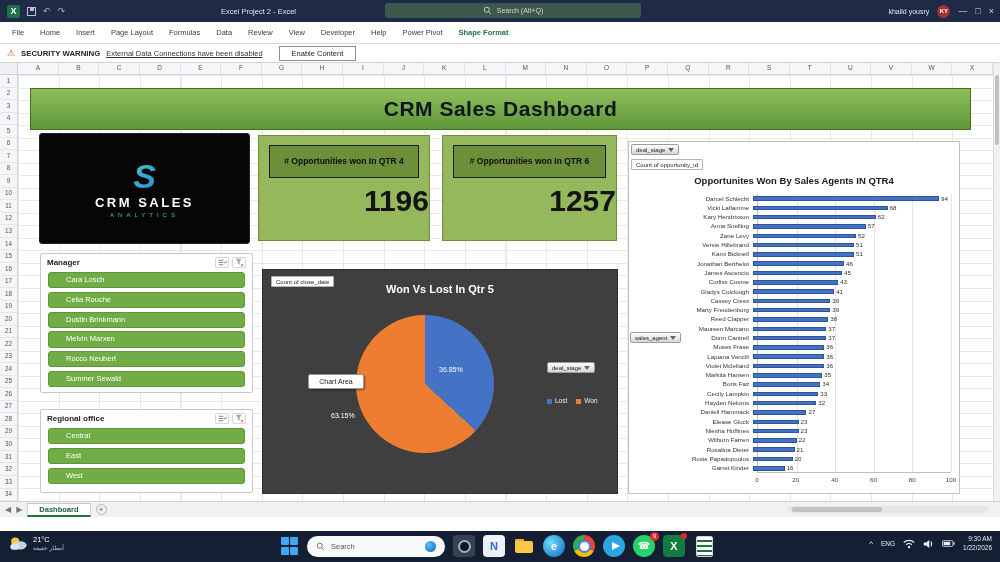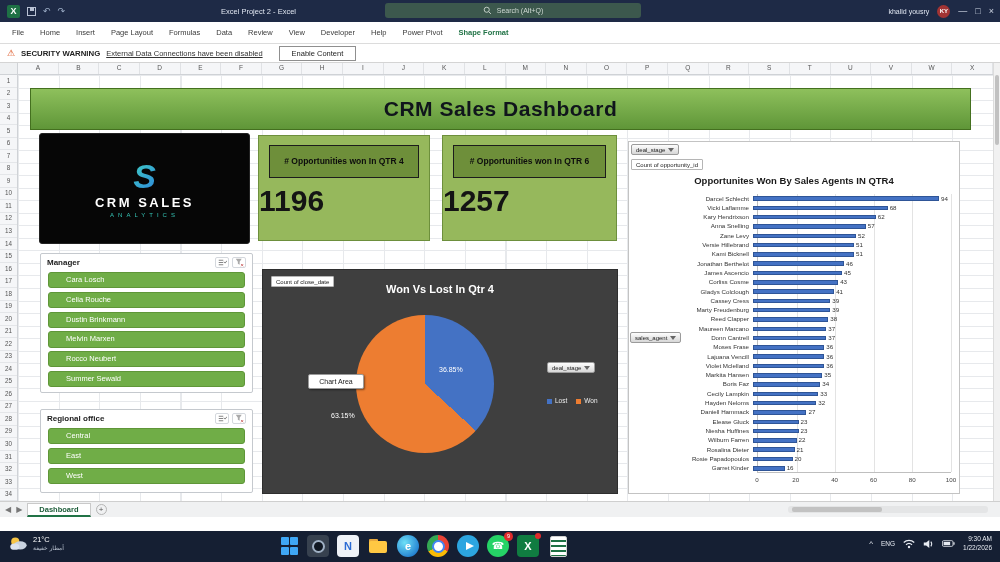--- a/index.html
+++ b/index.html
@@ -51,21 +51,21 @@
   
   .banner{position:absolute;left:12px;top:13px;width:941px;height:42px;background:linear-gradient(180deg,#8ec05c,#5f9638);border:1px solid #44701f;display:flex;align-items:center;justify-content:center;font-size:21px;font-weight:800;color:#10151c;letter-spacing:.5px;}
   .logo{position:absolute;left:21px;top:58px;width:211px;height:111px;background:#060606;border-radius:3px;display:flex;flex-direction:column;align-items:center;justify-content:center;border:1px solid #222;}
   .logo-s{font-size:34px;font-weight:bold;font-style:italic;background:linear-gradient(135deg,#3fd0c0,#2e86de);-webkit-background-clip:text;background-clip:text;color:transparent;line-height:1;}
   .logo-l1{color:#fff;font-size:13px;font-weight:bold;letter-spacing:2.5px;margin-top:2px;}
   .logo-l2{color:#35c4b5;font-size:6px;letter-spacing:4px;margin-top:2px;}
   .kpi{position:absolute;top:60px;height:106px;background:#96b85c;border:1px solid #6d8f3c;}
   .kpi1{left:240px;width:172px;}
   .kpi2{left:424px;width:175px;}
   .kpi-label{margin:9px 10px 0;height:33px;background:#6e8f3a;border:1px solid #1c1c1c;display:flex;align-items:center;justify-content:center;font-size:8.5px;font-weight:bold;color:#0d0d0d;text-align:center;line-height:1.1;}
-  .kpi-value{margin-top:8px;text-align:left;font-size:30px;font-weight:bold;color:#141414;line-height:1;}
+  .kpi-value{margin-top:8px;text-align:right;font-size:30px;font-weight:bold;color:#141414;line-height:1;}
 
   .slicer{position:absolute;left:22px;width:213px;background:#fff;border:1px solid #c5c9ce;border-radius:2px;}
   .slicer-m{top:178px;height:140px;}
   .slicer-r{top:334px;height:84px;}
   .slicer-head{display:flex;align-items:center;padding:3px 6px 2px;}
   .slicer-title{font-size:8px;font-weight:bold;color:#1c1c1c;flex:1;line-height:1;}
   .slicer-ico{width:14px;height:11px;margin-left:3px;border:1px solid #d4d8dd;border-radius:2px;display:flex;align-items:center;justify-content:center;}
   .slicer-items{display:flex;flex-direction:column;gap:3.5px;padding:2px 7px;}
   .slicer-item{background:#70ad47;border:1px solid #5f9638;border-radius:3px;color:#fff;font-size:7.5px;padding:3px 17px;line-height:1.1;}
 
@@ -347,21 +347,21 @@
       </div>
       <div class="slicer-items">
           <div class="slicer-item">Central</div>
           <div class="slicer-item">East</div>
           <div class="slicer-item">West</div>
         </div>
     </div>
 
     <div class="piepanel">
       <div class="fbtn" style="left:8px;top:6px;">Count of close_date</div>
-      <div class="pie-title">Won Vs Lost In Qtr 4</div>
+      <div class="pie-title">Won Vs Lost In Qtr 5</div>
       <div class="pie" style="background: conic-gradient(rgb(68, 114, 196) 0deg, rgb(68, 114, 196) 132.66deg, rgb(237, 125, 49) 132.66deg, rgb(237, 125, 49) 360deg);"></div>
       <span class="pie-label lbl-a">36.85%</span>
       <span class="pie-label lbl-b">63.15%</span>
       <div class="tooltip">Chart Area</div>
       <div class="pbtn" style="left:284px;top:92px;">
         <span>deal_stage</span>
         <span class="funnel"></span>
       </div>
       <div class="pie-legend">
           <div class="leg-item">
@@ -666,20 +666,28 @@
         <span class="weather-desc">أمطار خفيفة</span>
       </span>
     </div>
     <div class="tb-center">
       <span class="start">
           <span></span>
           <span></span>
           <span></span>
           <span></span>
         </span>
+      <span class="search-pill">
+        <svg viewBox="0 0 12 12" width="9" height="9" style="color:#666">
+            <circle cx="5" cy="5" r="3.4" fill="none" stroke="currentColor" stroke-width="1.2"></circle>
+            <line x1="7.6" y1="7.6" x2="10.6" y2="10.6" stroke="currentColor" stroke-width="1.2"></line>
+          </svg>
+        <span>Search</span>
+        <span class="pill-dot"></span>
+      </span>
       <span style="display:flex;gap:8px;">
           <div class="app ic-camera"></div>
           <div class="app ic-notepad"></div>
           <div class="app ic-file-explorer"></div>
           <div class="app ic-edge"></div>
           <div class="app ic-chrome"></div>
           <div class="app ic-telegram"></div>
           <div class="app ic-whatsapp">
             <span class="badge">9</span>
           </div>

